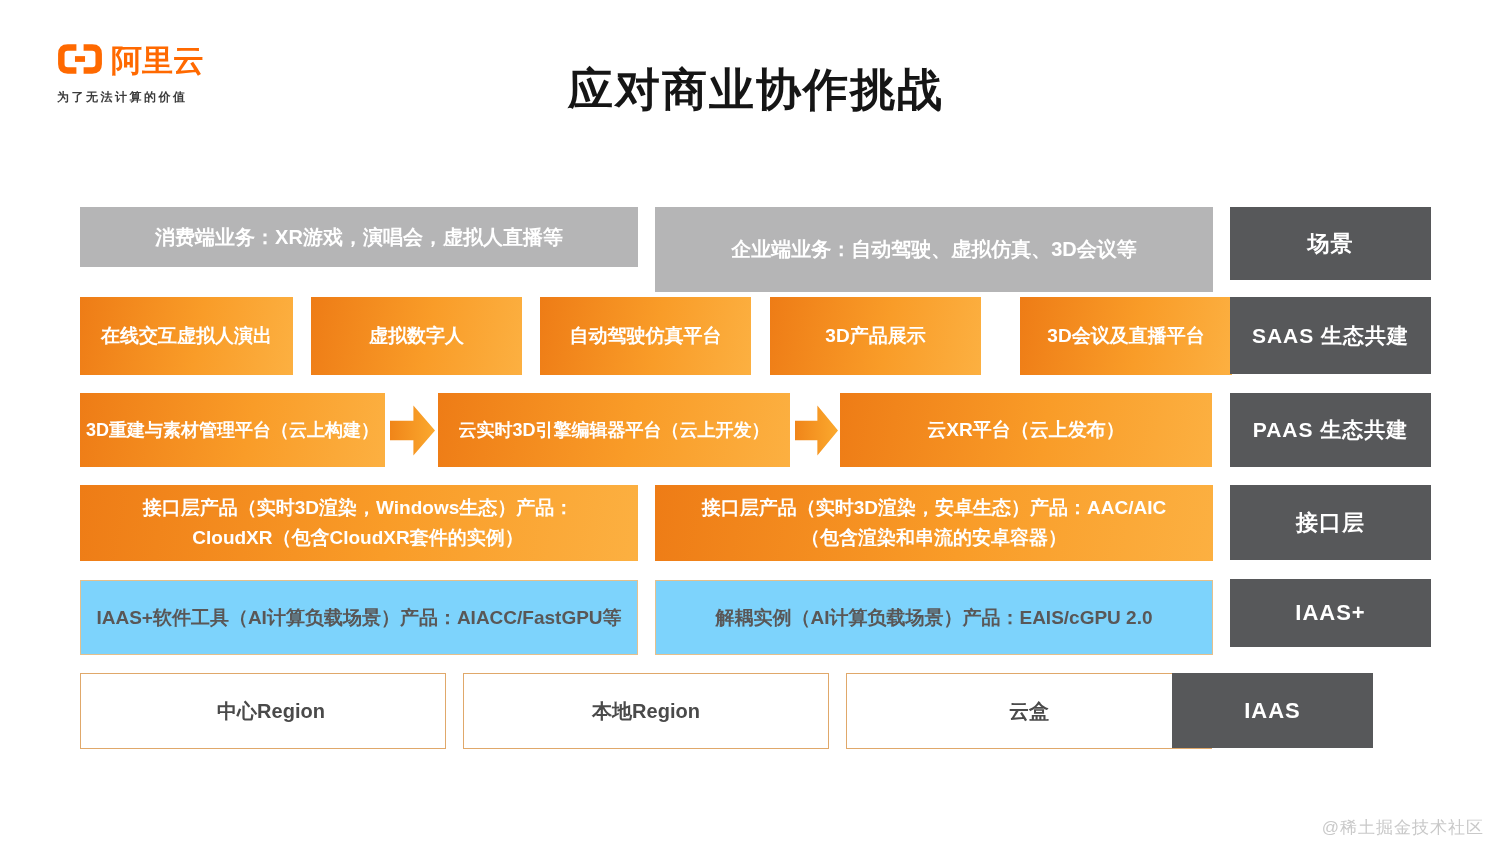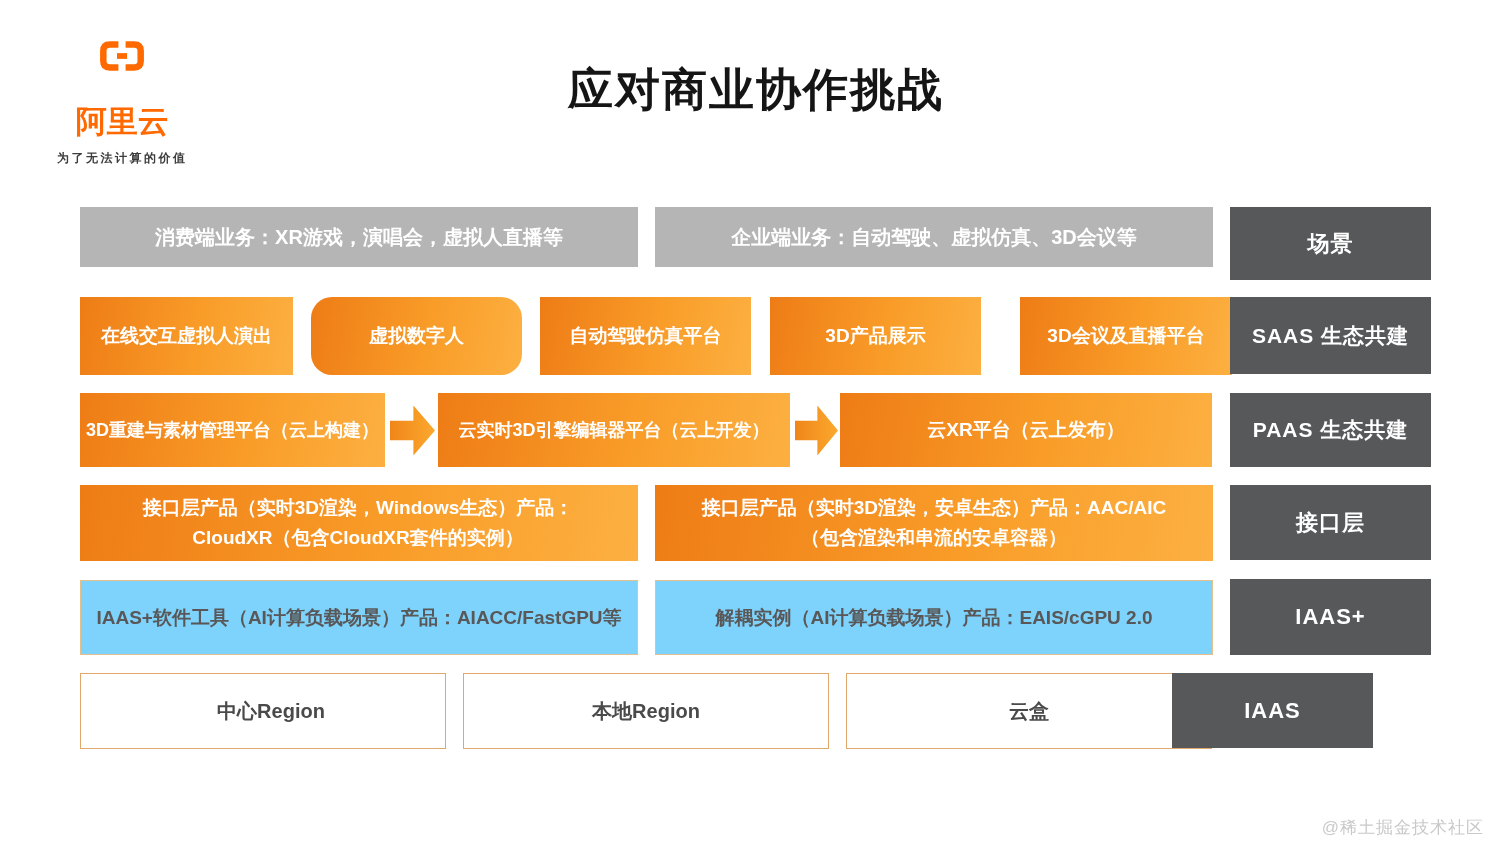--- a/index.html
+++ b/index.html
@@ -29,21 +29,21 @@
   .arrow{
     position:absolute;
     background:linear-gradient(90deg,#f08519,#fba92e);
     clip-path:polygon(0% 33%,52% 33%,52% 6%,100% 50%,52% 94%,52% 67%,0% 67%);
   }
   .page-title{
     position:absolute;left:0;right:0;top:60px;text-align:center;
     font-size:45px;font-weight:800;color:#151515;letter-spacing:2px;
   }
   .logo{position:absolute;left:57px;top:40px;}
-  .logo-row{display:flex;align-items:center;gap:25px;flex-direction:column;}
+  .logo-row{display:flex;align-items:center;gap:8px;}
   .logo-name{font-size:31px;font-weight:bold;color:#ff6900;}
   .logo-tagline{
     margin-top:7px;font-size:12px;font-weight:bold;color:#3c3c3c;
     letter-spacing:2.5px;
   }
   .watermark{
     position:absolute;right:28px;bottom:12px;font-size:17px;color:#c9c9c9;
     letter-spacing:1px;
   }
 </style>
@@ -60,43 +60,43 @@
       </svg>
     </span>
     <span class="logo-name">阿里云</span>
   </div>
   <div class="logo-tagline">为了无法计算的价值</div>
 </div>
 
 <div class="page-title">应对商业协作挑战</div>
 
 <div class="box gray-box" style="left:80px;top:207px;width:558px;height:60px;">消费端业务：XR游戏，演唱会，虚拟人直播等</div>
-<div class="box gray-box" style="left:655px;top:207px;width:558px;height:60px;">企业端业务：自动驾驶、虚拟仿真、3D会议等</div>
+<div class="box gray-box" style="left:655px;top:207px;width:558px;height:85px;">企业端业务：自动驾驶、虚拟仿真、3D会议等</div>
 <div class="box dark-box" style="left:1230px;top:207px;width:201px;height:73px;">场景</div>
 
 <div class="box orange-box small" style="left:80px;top:297px;width:213px;height:78px;">在线交互虚拟人演出</div>
-<div class="box orange-box small" style="left:311px;top:297px;width:211px;height:78px;border-radius:21px;">虚拟数字人</div>
+<div class="box orange-box small" style="left:311px;top:297px;width:211px;height:78px;">虚拟数字人</div>
 <div class="box orange-box small" style="left:540px;top:297px;width:211px;height:78px;">自动驾驶仿真平台</div>
 <div class="box orange-box small" style="left:770px;top:297px;width:211px;height:78px;">3D产品展示</div>
 <div class="box orange-box small" style="left:1000px;top:297px;width:212px;height:78px;margin-left:20px;">3D会议及直播平台</div>
 <div class="box dark-box" style="left:1230px;top:297px;width:201px;height:77px;font-size:21px;">SAAS 生态共建</div>
 
 <div class="box orange-box" style="left:80px;top:393px;width:305px;height:74px;font-size:18px;">3D重建与素材管理平台（云上构建）</div>
 <div class="arrow" style="left:390px;top:402px;width:45px;height:57px;"></div>
 <div class="box orange-box" style="left:438px;top:393px;width:352px;height:74px;font-size:18px;">云实时3D引擎编辑器平台（云上开发）</div>
 <div class="arrow" style="left:795px;top:402px;width:43px;height:57px;"></div>
 <div class="box orange-box" style="left:840px;top:393px;width:372px;height:74px;font-size:19px;">云XR平台（云上发布）</div>
 <div class="box dark-box" style="left:1230px;top:393px;width:201px;height:74px;font-size:21px;">PAAS 生态共建</div>
 
 <div class="box orange-box wrap" style="left:80px;top:485px;width:558px;height:76px;padding-left:28px;">接口层产品（实时3D渲染，Windows生态）产品：CloudXR（包含CloudXR套件的实例）</div>
 <div class="box orange-box wrap" style="left:655px;top:485px;width:558px;height:76px;">接口层产品（实时3D渲染，安卓生态）产品：AAC/AIC（包含渲染和串流的安卓容器）</div>
 <div class="box dark-box" style="left:1230px;top:485px;width:201px;height:75px;">接口层</div>
 
 <div class="box white-box" style="left:80px;top:580px;width:558px;height:75px;">IAAS+软件工具（AI计算负载场景）产品：AIACC/FastGPU等</div>
 <div class="box white-box" style="left:655px;top:580px;width:558px;height:75px;">解耦实例（AI计算负载场景）产品：EAIS/cGPU 2.0</div>
-<div class="box dark-box" style="left:1230px;top:579px;width:201px;height:76px;">IAAS+</div>
+<div class="box dark-box" style="left:1230px;top:579px;width:201px;height:68px;">IAAS+</div>
 
 <div class="box region-box" style="left:80px;top:673px;width:366px;height:76px;padding-left:16px;">中心Region</div>
 <div class="box region-box" style="left:463px;top:673px;width:366px;height:76px;">本地Region</div>
 <div class="box region-box" style="left:846px;top:673px;width:366px;height:76px;">云盒</div>
 <div class="box dark-box" style="left:1172px;top:673px;width:201px;height:75px;">IAAS</div>
 
 <div class="watermark">@稀土掘金技术社区</div>
 
 </body></html>

